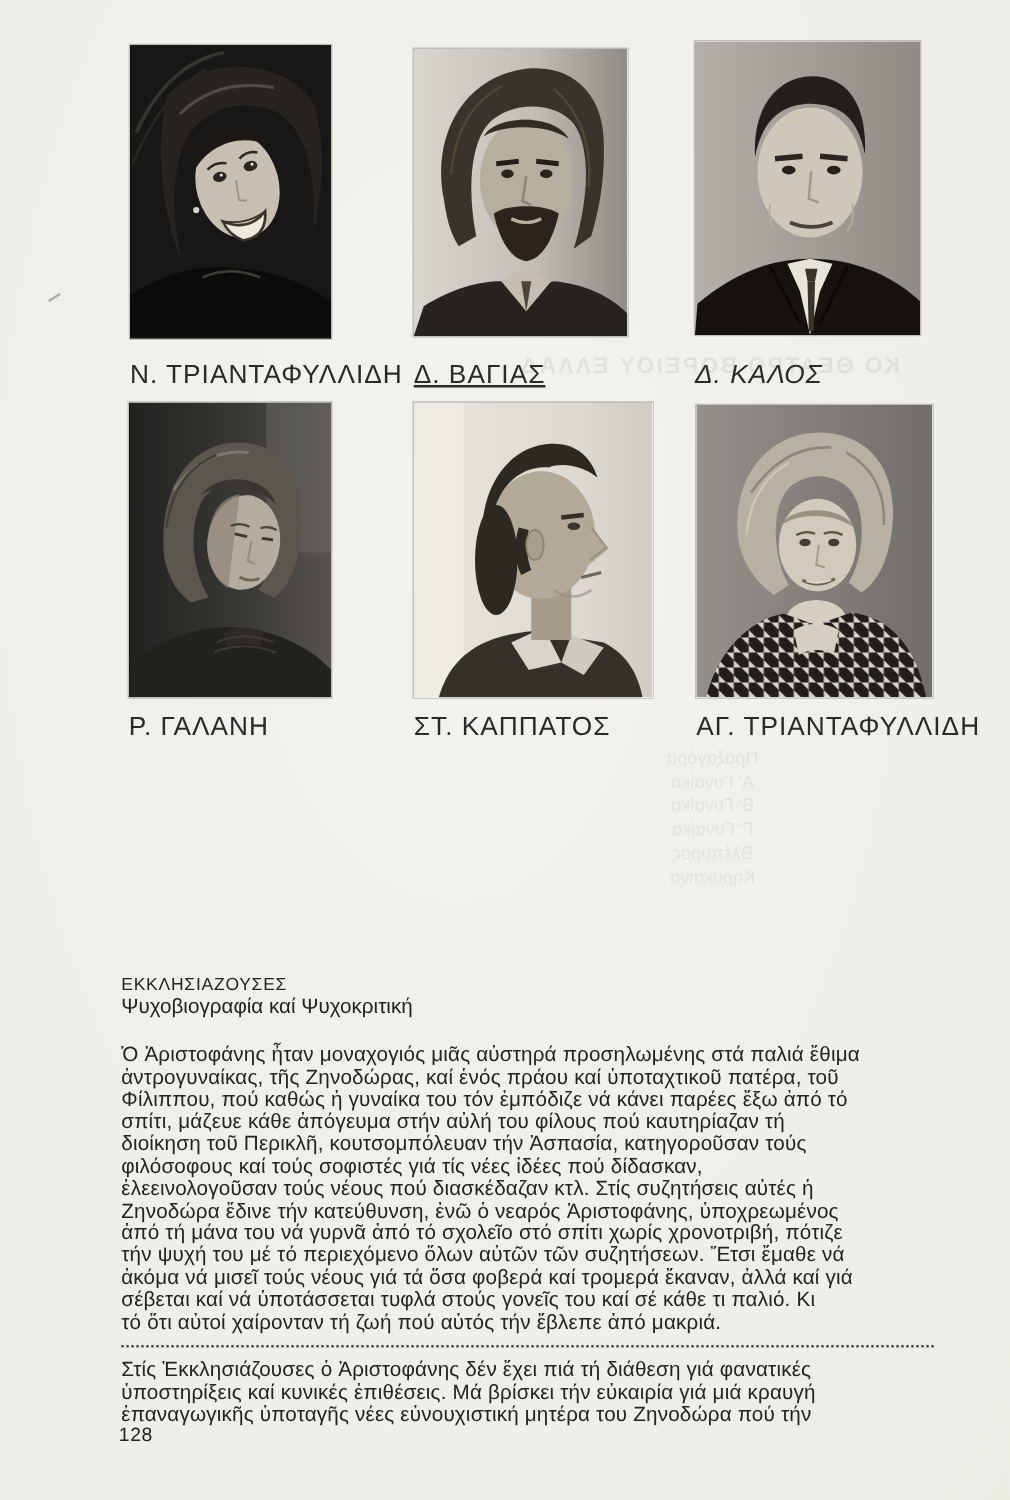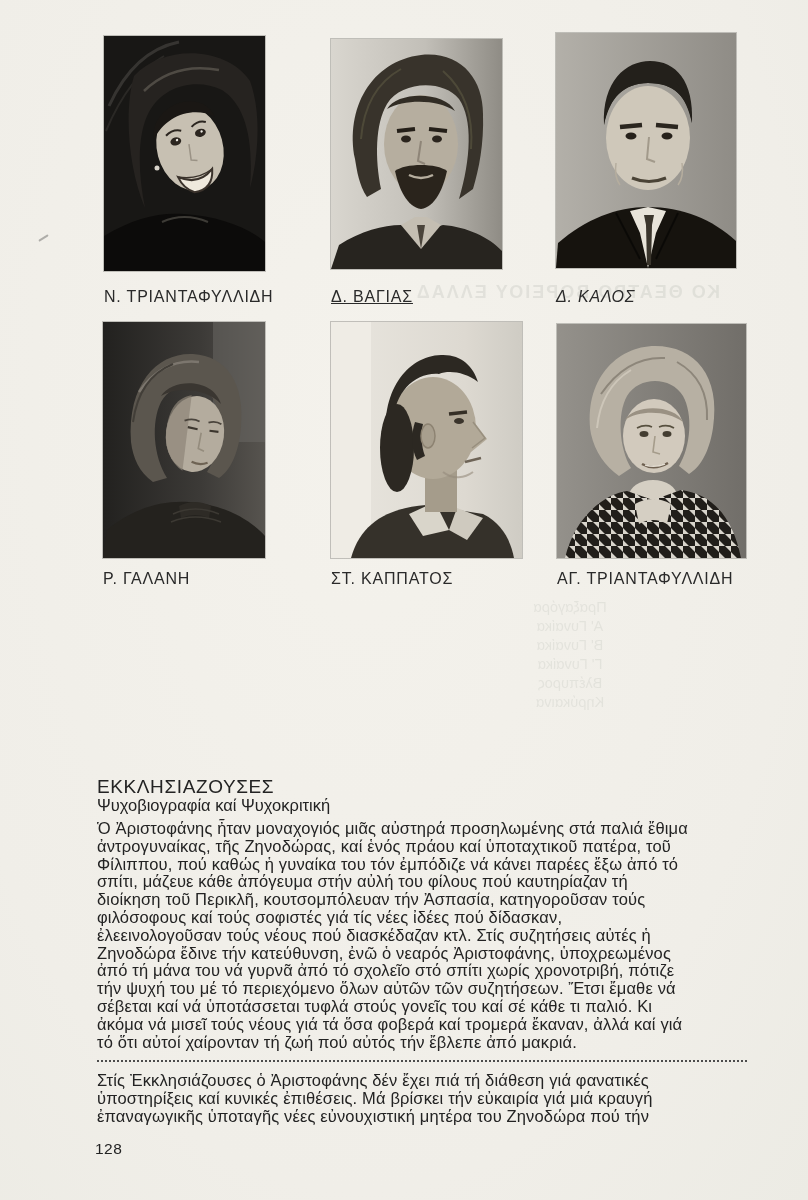--- a/index.html
+++ b/index.html
@@ -14,37 +14,37 @@
   
   .photo{position:absolute;margin:0;padding:0;overflow:hidden;box-shadow:0 0 0 1px rgba(40,38,34,.25);}
   .photo svg{display:block;width:100%;height:100%;}
   .p1{left:104px;top:36px;width:161px;height:235px;}
   .p2{left:331px;top:39px;width:171px;height:230px;}
   .p3{left:556px;top:33px;width:180px;height:235px;}
   .p4{left:103px;top:322px;width:162px;height:236px;}
   .p5{left:331px;top:322px;width:191px;height:236px;}
   .p6{left:557px;top:324px;width:189px;height:234px;}
   
-  .caption{position:absolute;font-size:16px;letter-spacing:.8px;color:#2a2a2a;white-space:nowrap;}
+  .caption{position:absolute;font-size:21px;letter-spacing:.8px;color:#2a2a2a;white-space:nowrap;}
   .c1{left:104px;top:288px;}
   .c2{left:331px;top:288px;text-decoration:underline;}
   .c3{left:556px;top:288px;font-style:italic;}
   .c4{left:103px;top:570px;}
   .c5{left:331px;top:570px;}
   .c6{left:557px;top:570px;}
   
   .ghost{position:absolute;transform:scaleX(-1);color:#7f887f;pointer-events:none;}
   .ghost-title{left:300px;top:282px;width:420px;opacity:.14;font-size:18px;font-weight:bold;letter-spacing:2px;white-space:nowrap;}
   .ghost-cast{left:420px;top:598px;width:300px;opacity:.12;font-size:14.5px;line-height:19px;text-align:center;}
   
   .pen-mark{position:absolute;left:38px;top:237px;width:11px;height:2px;background:#9d9c98;transform:rotate(-32deg);border-radius:2px;opacity:.8;}
   
   .article{position:absolute;left:97px;top:778px;width:655px;}
-  .a-title{font-size:19px;line-height:18px;letter-spacing:.6px;}
-  .a-sub{font-size:16.5px;line-height:18px;margin-bottom:6px;}
+  .a-title{font-size:14px;line-height:18px;letter-spacing:.6px;}
+  .a-sub{font-size:16.5px;line-height:18px;margin-bottom:22px;}
   .para .ln{font-size:16.5px;line-height:17.8px;letter-spacing:.15px;white-space:nowrap;}
   .dotted{width:650px;height:0;border-top:2px dotted #4c4c4c;margin:9px 0 10px 0;}
   .page-number{position:absolute;left:95px;top:1140px;font-size:15.5px;letter-spacing:.5px;}
 </style>
 </head>
 <body>
 
 <div class="page">
 
   <div class="ghost ghost-title">ΚΟ ΘΕΑΤΡΟ ΒΟΡΕΙΟΥ ΕΛΛΑΔ</div>
@@ -249,22 +249,22 @@
       <div class="ln">Ὁ Ἀριστοφάνης ἦταν μοναχογιός μιᾶς αὐστηρά προσηλωμένης στά παλιά ἔθιμα</div>
       <div class="ln">ἀντρογυναίκας, τῆς Ζηνοδώρας, καί ἑνός πράου καί ὑποταχτικοῦ πατέρα, τοῦ</div>
       <div class="ln">Φίλιππου, πού καθώς ἡ γυναίκα του τόν ἐμπόδιζε νά κάνει παρέες ἔξω ἀπό τό</div>
       <div class="ln">σπίτι, μάζευε κάθε ἀπόγευμα στήν αὐλή του φίλους πού καυτηρίαζαν τή</div>
       <div class="ln">διοίκηση τοῦ Περικλῆ, κουτσομπόλευαν τήν Ἀσπασία, κατηγοροῦσαν τούς</div>
       <div class="ln">φιλόσοφους καί τούς σοφιστές γιά τίς νέες ἰδέες πού δίδασκαν,</div>
       <div class="ln">ἐλεεινολογοῦσαν τούς νέους πού διασκέδαζαν κτλ. Στίς συζητήσεις αὐτές ἡ</div>
       <div class="ln">Ζηνοδώρα ἔδινε τήν κατεύθυνση, ἐνῶ ὁ νεαρός Ἀριστοφάνης, ὑποχρεωμένος</div>
       <div class="ln">ἀπό τή μάνα του νά γυρνᾶ ἀπό τό σχολεῖο στό σπίτι χωρίς χρονοτριβή, πότιζε</div>
       <div class="ln">τήν ψυχή του μέ τό περιεχόμενο ὅλων αὐτῶν τῶν συζητήσεων. Ἔτσι ἔμαθε νά</div>
+      <div class="ln">ἀκόμα νά μισεῖ τούς νέους γιά τά ὅσα φοβερά καί τρομερά ἔκαναν, ἀλλά καί γιά</div>
       <div class="ln">σέβεται καί νά ὑποτάσσεται τυφλά στούς γονεῖς του καί σέ κάθε τι παλιό. Κι</div>
-      <div class="ln">ἀκόμα νά μισεῖ τούς νέους γιά τά ὅσα φοβερά καί τρομερά ἔκαναν, ἀλλά καί γιά</div>
       <div class="ln">τό ὅτι αὐτοί χαίρονταν τή ζωή πού αὐτός τήν ἔβλεπε ἀπό μακριά.</div>
     </div>
     <div class="dotted"></div>
     <div class="para">
       <div class="ln">Στίς Ἐκκλησιάζουσες ὁ Ἀριστοφάνης δέν ἔχει πιά τή διάθεση γιά φανατικές</div>
       <div class="ln">ὑποστηρίξεις καί κυνικές ἐπιθέσεις. Μά βρίσκει τήν εὐκαιρία γιά μιά κραυγή</div>
       <div class="ln">ἐπαναγωγικῆς ὑποταγῆς νέες εὐνουχιστική μητέρα του Ζηνοδώρα πού τήν</div>
     </div>
   </section>
 

